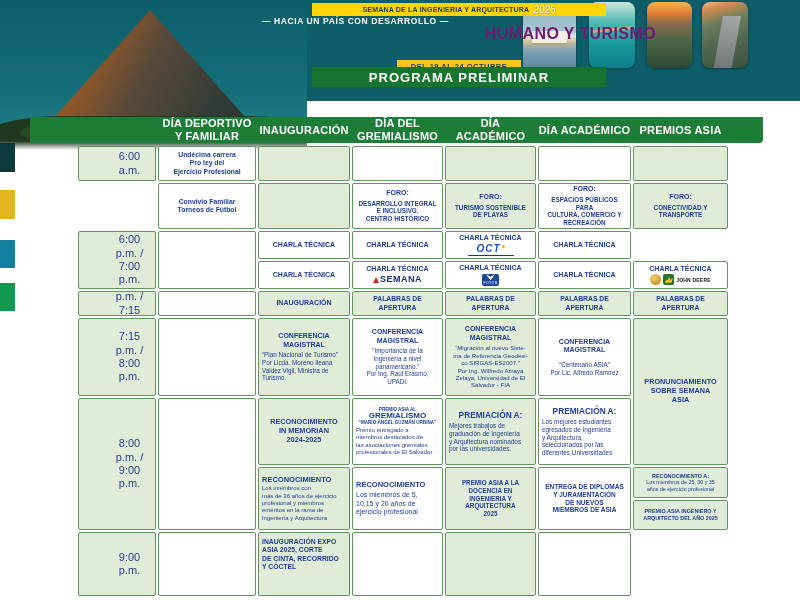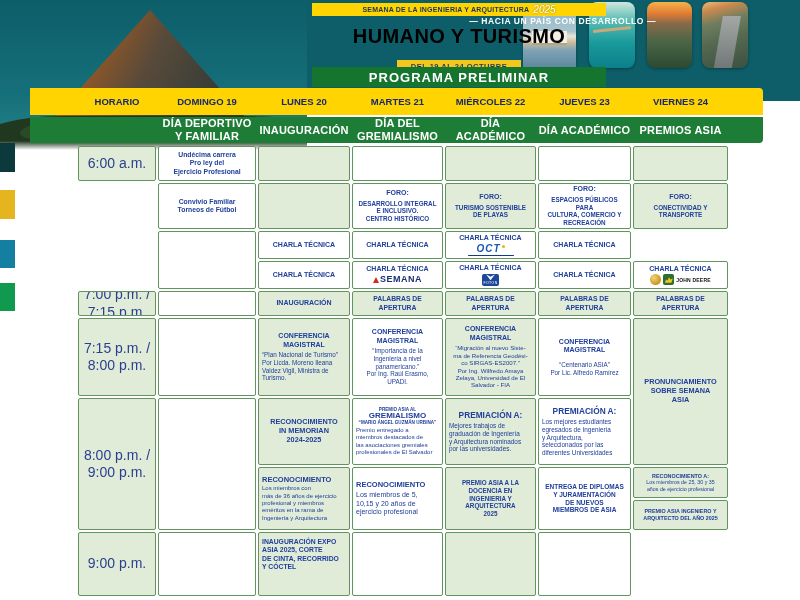--- a/index.html
+++ b/index.html
@@ -33,24 +33,24 @@
   .card-road{left:702px;top:2px;width:46px;height:66px;
     background:linear-gradient(165deg,#f0bc74 0%,#c98a4e 13%,#6d7d5f 32%,#55684f 58%,#3b5140 100%);}
   .card-road .road{position:absolute;left:16px;top:14px;width:18px;height:56px;transform:skewX(-10deg);
     background:linear-gradient(#a3a8a6,#6d7473);}
 
   
   .strip{position:absolute;left:312px;top:3px;width:294px;height:13px;background:#ffd400;
          display:flex;align-items:center;justify-content:center;gap:4px;}
   .strip-text{font-size:7px;font-weight:700;color:#14365c;letter-spacing:.2px;}
   .strip-year{font-size:10px;font-weight:400;font-style:italic;color:#fff;text-shadow:0 0 2px rgba(0,0,0,.45);}
-  .tagline{position:absolute;left:262px;top:16px;width:394px;text-align:right;color:#fff;
+  .tagline{position:absolute;left:262px;top:16px;width:394px;text-align:left;color:#fff;
            font-size:8.5px;font-weight:700;letter-spacing:.6px;}
-  .title1{position:absolute;left:262px;top:25px;width:394px;text-align:center;color:#000000;
-          font-size:20px;font-weight:800;letter-spacing:.4px;}
+  .title1{position:absolute;left:262px;top:25px;width:394px;text-align:right;color:#701a75;
+          font-size:16px;font-weight:800;letter-spacing:.4px;}
   .title2{position:absolute;left:262px;top:43px;width:394px;text-align:center;color:#fff;
           font-size:16px;font-weight:800;letter-spacing:1px;}
   .dates{position:absolute;left:262px;top:60px;width:394px;display:flex;justify-content:center;}
   .dates span{background:#f3c71d;color:#1c3a5e;font-size:7.5px;font-weight:800;
               padding:2px 14px;letter-spacing:.5px;}
   .program{position:absolute;left:312px;top:67px;width:294px;height:20px;background:#15752f;
            color:#fff;font-weight:800;font-size:13px;letter-spacing:1px;
            display:flex;align-items:center;justify-content:center;}
 
   
@@ -72,21 +72,21 @@
        line-height:1.15;letter-spacing:.2px;}
 
   
   .tbl{position:absolute;left:78px;top:146px;display:grid;
        grid-template-columns:78px 98px 92px 91px 91px 93px 95px;
        grid-template-rows:35px 46px 28px 28px 25px 78px 67px 63px 64px;gap:2px;}
   .cell{border:1px solid #61945f;border-radius:2px;background:#fff;box-sizing:border-box;
         display:flex;flex-direction:column;align-items:center;justify-content:center;
         color:#21409a;text-align:center;padding:2px 3px;overflow:hidden;line-height:1.22;}
   .cell.g{background:#e0ebd8;}
-  .time{font-size:14px;font-weight:500;white-space:pre-line;color:#2a3f8f;}
+  .time{font-size:11px;font-weight:500;white-space:pre-line;color:#2a3f8f;padding-left:28px;}
   .ct{font-weight:700;font-size:7px;white-space:pre-line;}
   .cb{font-size:6.3px;white-space:pre-line;margin-top:2px;font-weight:500;}
   .left{text-align:left;align-self:stretch;}
   .charla{font-size:7px;font-weight:700;}
   .b600{font-weight:600;}
   .vsplit{display:flex;flex-direction:column;gap:2px;}
   .vsplit .cell{flex:1;width:100%;}
 
   
   .lg-oct{color:#1a57b0;font-weight:800;font-style:italic;font-size:10px;letter-spacing:1px;
@@ -156,48 +156,39 @@
   <div class="dates">
       <span>DEL 19 AL 24 OCTUBRE</span>
     </div>
   <div class="program">PROGRAMA PRELIMINAR</div>
 
   <div class="sq sq1"></div>
   <div class="sq sq2"></div>
   <div class="sq sq3"></div>
   <div class="sq sq4"></div>
 
-  <div class="daybar">
-    <div class="hgrid">
-      <div class="hday">HORARIO</div>
-      <div class="hday">DOMINGO 19</div>
-      <div class="hday">LUNES 20</div>
-      <div class="hday">MARTES 21</div>
-      <div class="hday">MIÉRCOLES 22</div>
-      <div class="hday">JUEVES 23</div>
-      <div class="hday">VIERNES 24</div>
-    </div>
-  </div>
   <div class="thbar">
     <div class="hgrid">
       <div class="hth"></div>
       <div class="hth">DÍA DEPORTIVO
 Y FAMILIAR</div>
       <div class="hth">INAUGURACIÓN</div>
       <div class="hth">DÍA DEL
 GREMIALISMO</div>
       <div class="hth">DÍA ACADÉMICO</div>
       <div class="hth">DÍA ACADÉMICO</div>
       <div class="hth">PREMIOS ASIA</div>
     </div>
   </div>
 
   <div class="tbl">
 
     <div class="cell g time" style="grid-area:1/1">6:00 a.m.</div>
+    <div class="cell g time" style="grid-area:3/1/5/2">6:00 p.m. /
+7:00 p.m.</div>
     <div class="cell g time" style="grid-area:5/1">7:00 p.m. /
 7:15 p.m.</div>
     <div class="cell g time" style="grid-area:6/1">7:15 p.m. /
 8:00 p.m.</div>
     <div class="cell g time" style="grid-area:7/1/9/2">8:00 p.m. /
 9:00 p.m.</div>
     <div class="cell g time" style="grid-area:9/1">9:00 p.m.</div>
 
     <div class="cell" style="grid-area:1/2">
       <div class="cb b600" style="font-size:6.8px;margin:0">Undécima carrera

